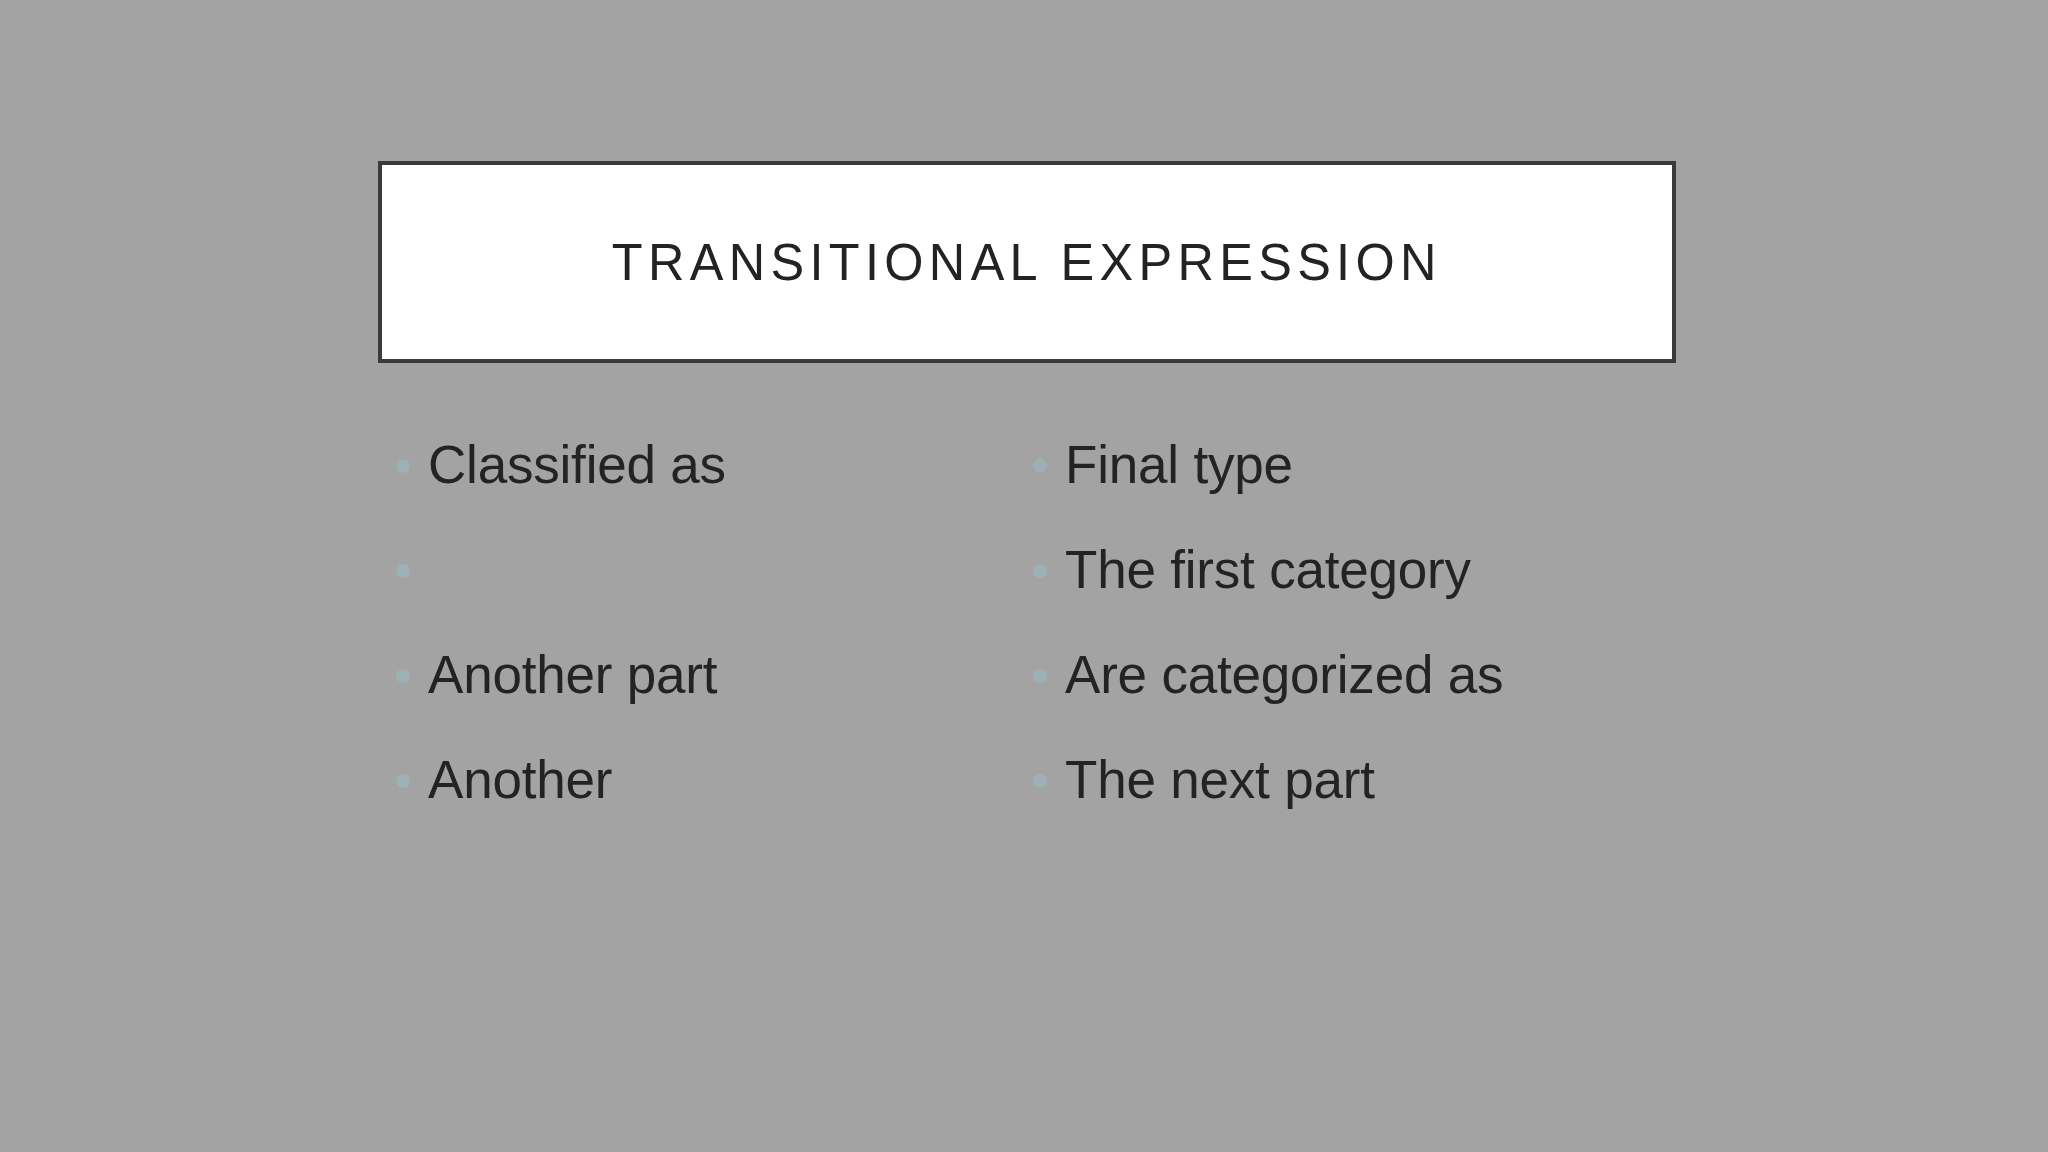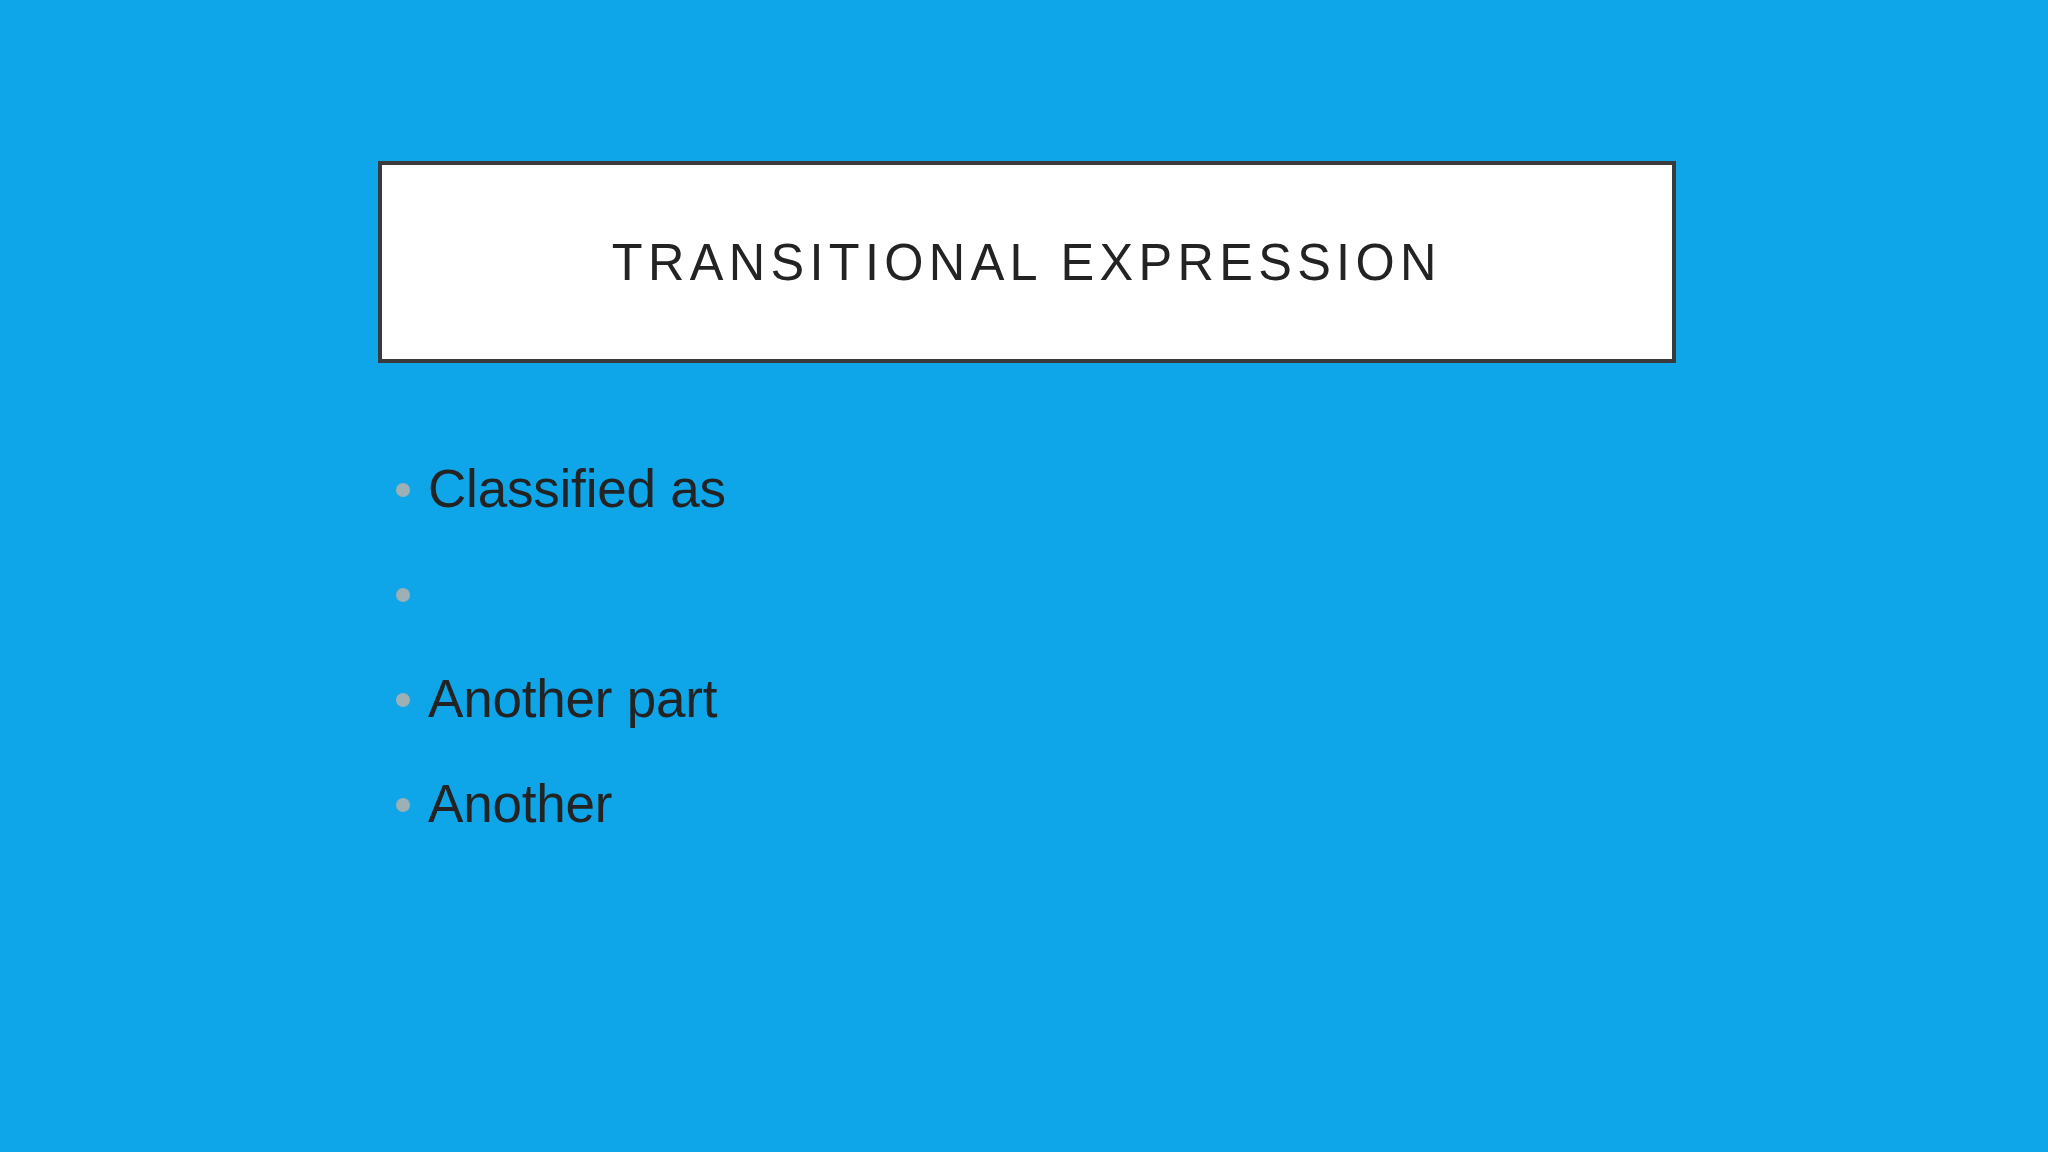--- a/index.html
+++ b/index.html
@@ -12,21 +12,21 @@
     height: 1152px;
     background: #f1f1f0;
     font-family: "Liberation Sans", sans-serif;
     overflow: hidden;
   }
 
   #slide {
     position: relative;
     width: 2048px;
     height: 1152px;
-    background: #0ea5e9;
+    background: #a3a3a3;
   }
 
   
   #title-box {
     position: absolute;
     left: 378px;
     top: 161px;
     width: 1298px;
     height: 202px;
     box-sizing: border-box;
@@ -46,21 +46,21 @@
     line-height: 1;
     white-space: nowrap;
     text-align: center;
     transform: scaleX(0.97);
     transform-origin: center center;
   }
 
   
   .bullet-column {
     position: absolute;
-    top: 448px;
+    top: 424px;
   }
   #column-left  { left: 396px; width: 620px; }
   #column-right { left: 1033px; width: 660px; }
 
   .bullet-item {
     display: flex;
     align-items: flex-start;
     height: 105px;
   }
 
@@ -105,14 +105,32 @@
     <div class="bullet-item">
       <span class="bullet-marker"></span>
       <span class="bullet-label">Another part</span>
     </div>
     <div class="bullet-item">
       <span class="bullet-marker"></span>
       <span class="bullet-label">Another</span>
     </div>
   </div>
 
+  <div id="column-right" class="bullet-column">
+    <div class="bullet-item">
+      <span class="bullet-marker"></span>
+      <span class="bullet-label">Final type</span>
+    </div>
+    <div class="bullet-item">
+      <span class="bullet-marker"></span>
+      <span class="bullet-label">The first category</span>
+    </div>
+    <div class="bullet-item">
+      <span class="bullet-marker"></span>
+      <span class="bullet-label">Are categorized as</span>
+    </div>
+    <div class="bullet-item">
+      <span class="bullet-marker"></span>
+      <span class="bullet-label">The next part</span>
+    </div>
+  </div>
 
 </div>
 
 </body></html>

